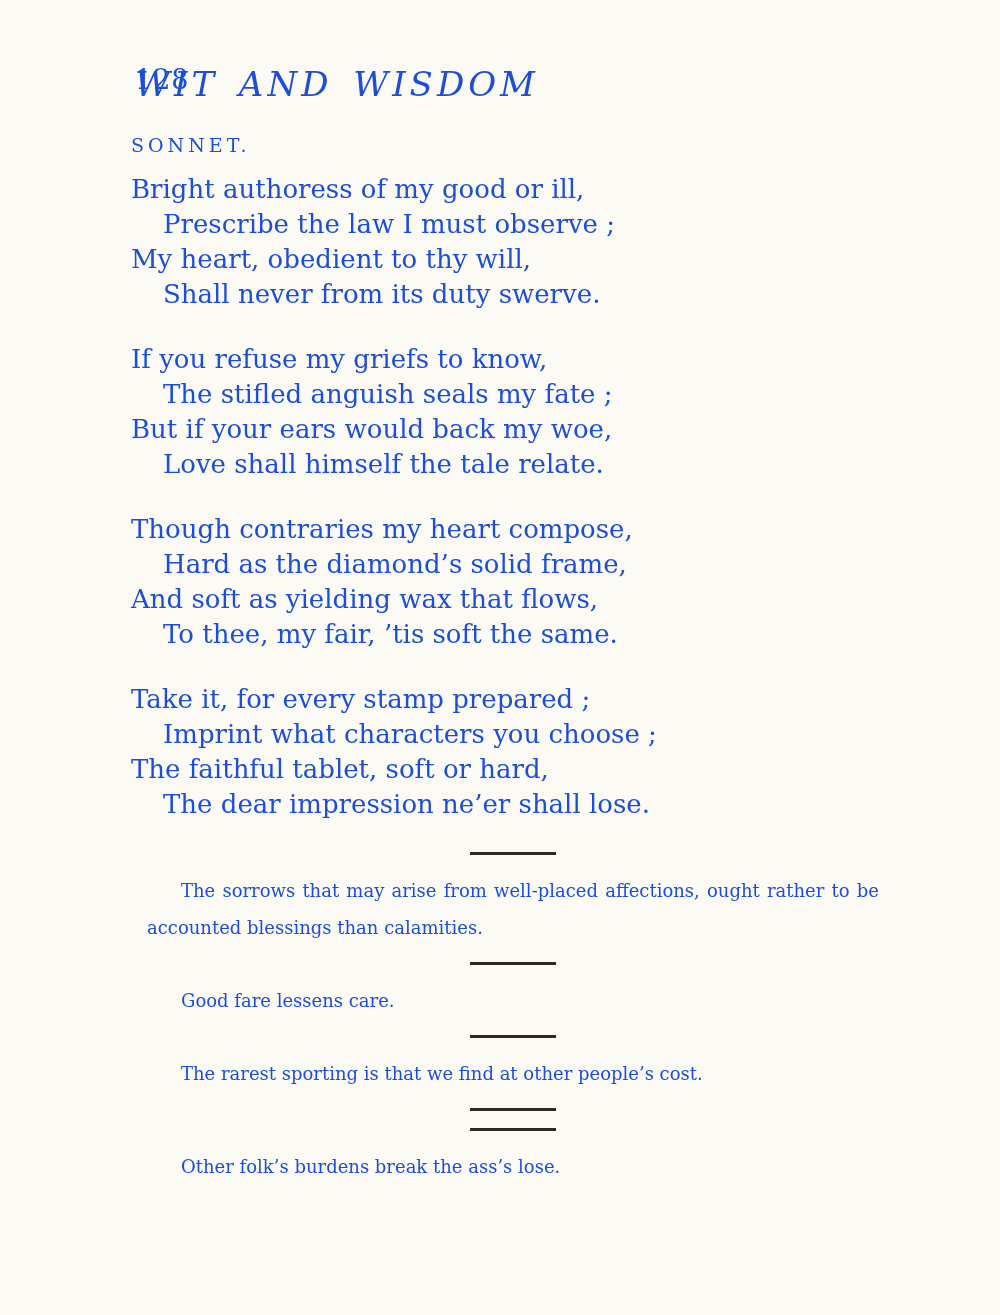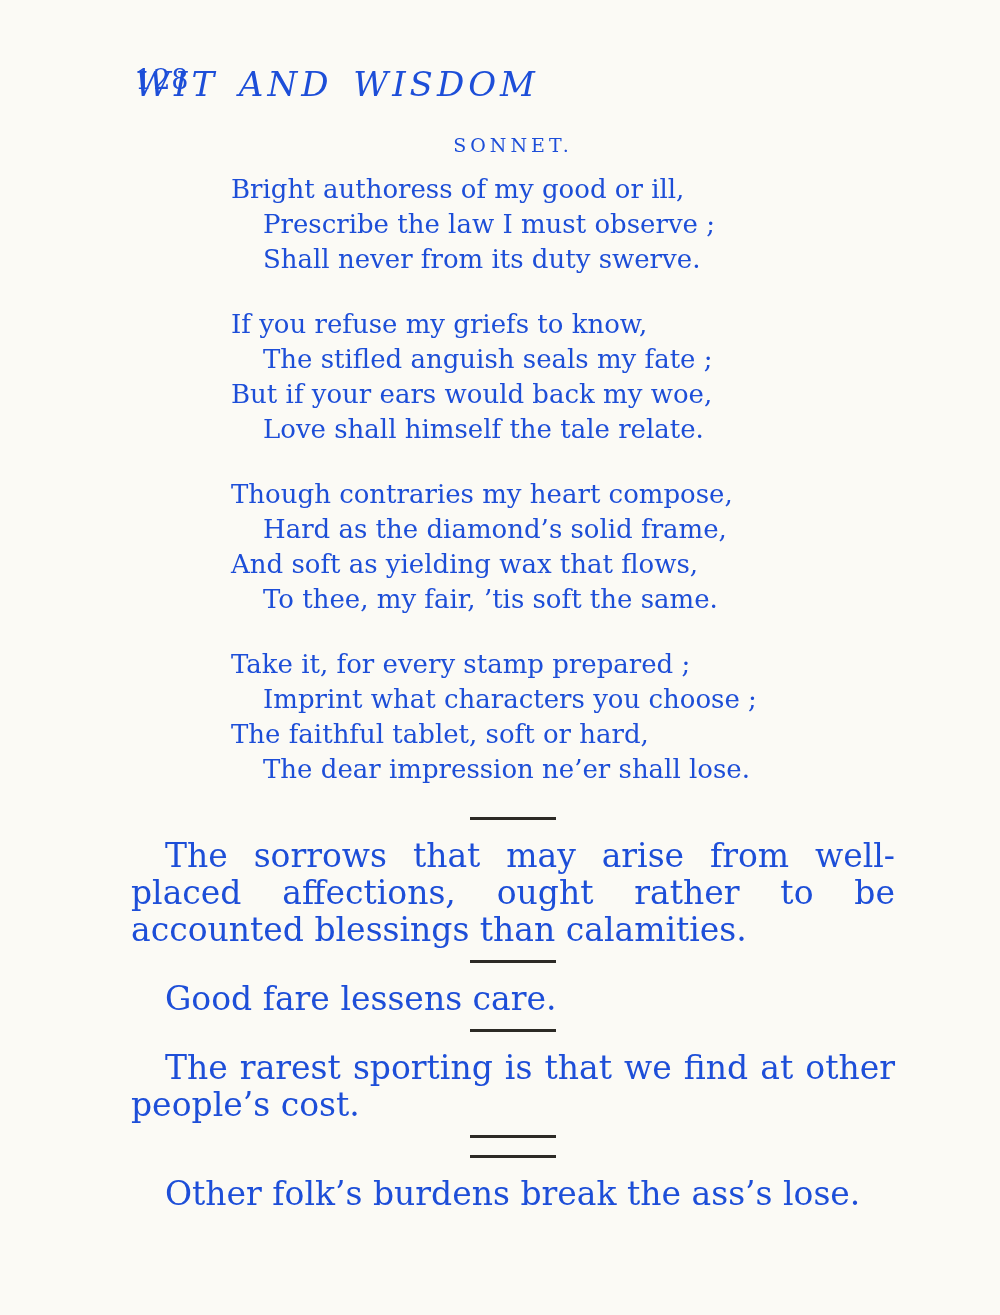--- a/index.html
+++ b/index.html
@@ -49,28 +49,27 @@
   
   .content {
     position: absolute;
     top: 134px;
     left: 131px;
     width: 764px;
   }
 
   .poem-title {
     margin: 0 0 16px 0;
-    text-align: center;
+    text-align: left;
     font-size: 19px;
     font-weight: normal;
     letter-spacing: 4px;
   }
 
   .poem {
-    margin-left: 100px;
     font-size: 26px;
   }
   .stanza {
     margin: 0 0 30px 0;
   }
   .poem-line {
     line-height: 35px;
     white-space: nowrap;
   }
   .poem-line.indented {
@@ -78,22 +77,22 @@
   }
 
   .divider {
     width: 86px;
     height: 3px;
     background: #2c2a25;
     margin: 12px auto 17px auto;
   }
 
   .aphorism {
-    margin: 0;
-    font-size: 33px;
+    margin: 16px;
+    font-size: 18px;
     line-height: 37px;
     text-align: justify;
     text-indent: 34px;
   }
 </style>
 </head>
 <body>
 
 <div class="page">
 
@@ -102,20 +101,21 @@
     <span class="running-head">WIT AND WISDOM</span>
   </div>
 
   <div class="content">
     <h2 class="poem-title">SONNET.</h2>
 
     <div class="poem" id="poem">
         <div class="stanza">
           <div class="poem-line">Bright authoress of my good or ill,</div>
           <div class="poem-line indented">Prescribe the law I must observe ;</div>
+          <div class="poem-line">My heart, obedient to thy will,</div>
           <div class="poem-line indented">Shall never from its duty swerve.</div>
         </div>
         <div class="stanza">
           <div class="poem-line">If you refuse my griefs to know,</div>
           <div class="poem-line indented">The stifled anguish seals my fate ;</div>
           <div class="poem-line">But if your ears would back my woe,</div>
           <div class="poem-line indented">Love shall himself the tale relate.</div>
         </div>
         <div class="stanza">
           <div class="poem-line">Though contraries my heart compose,</div>

